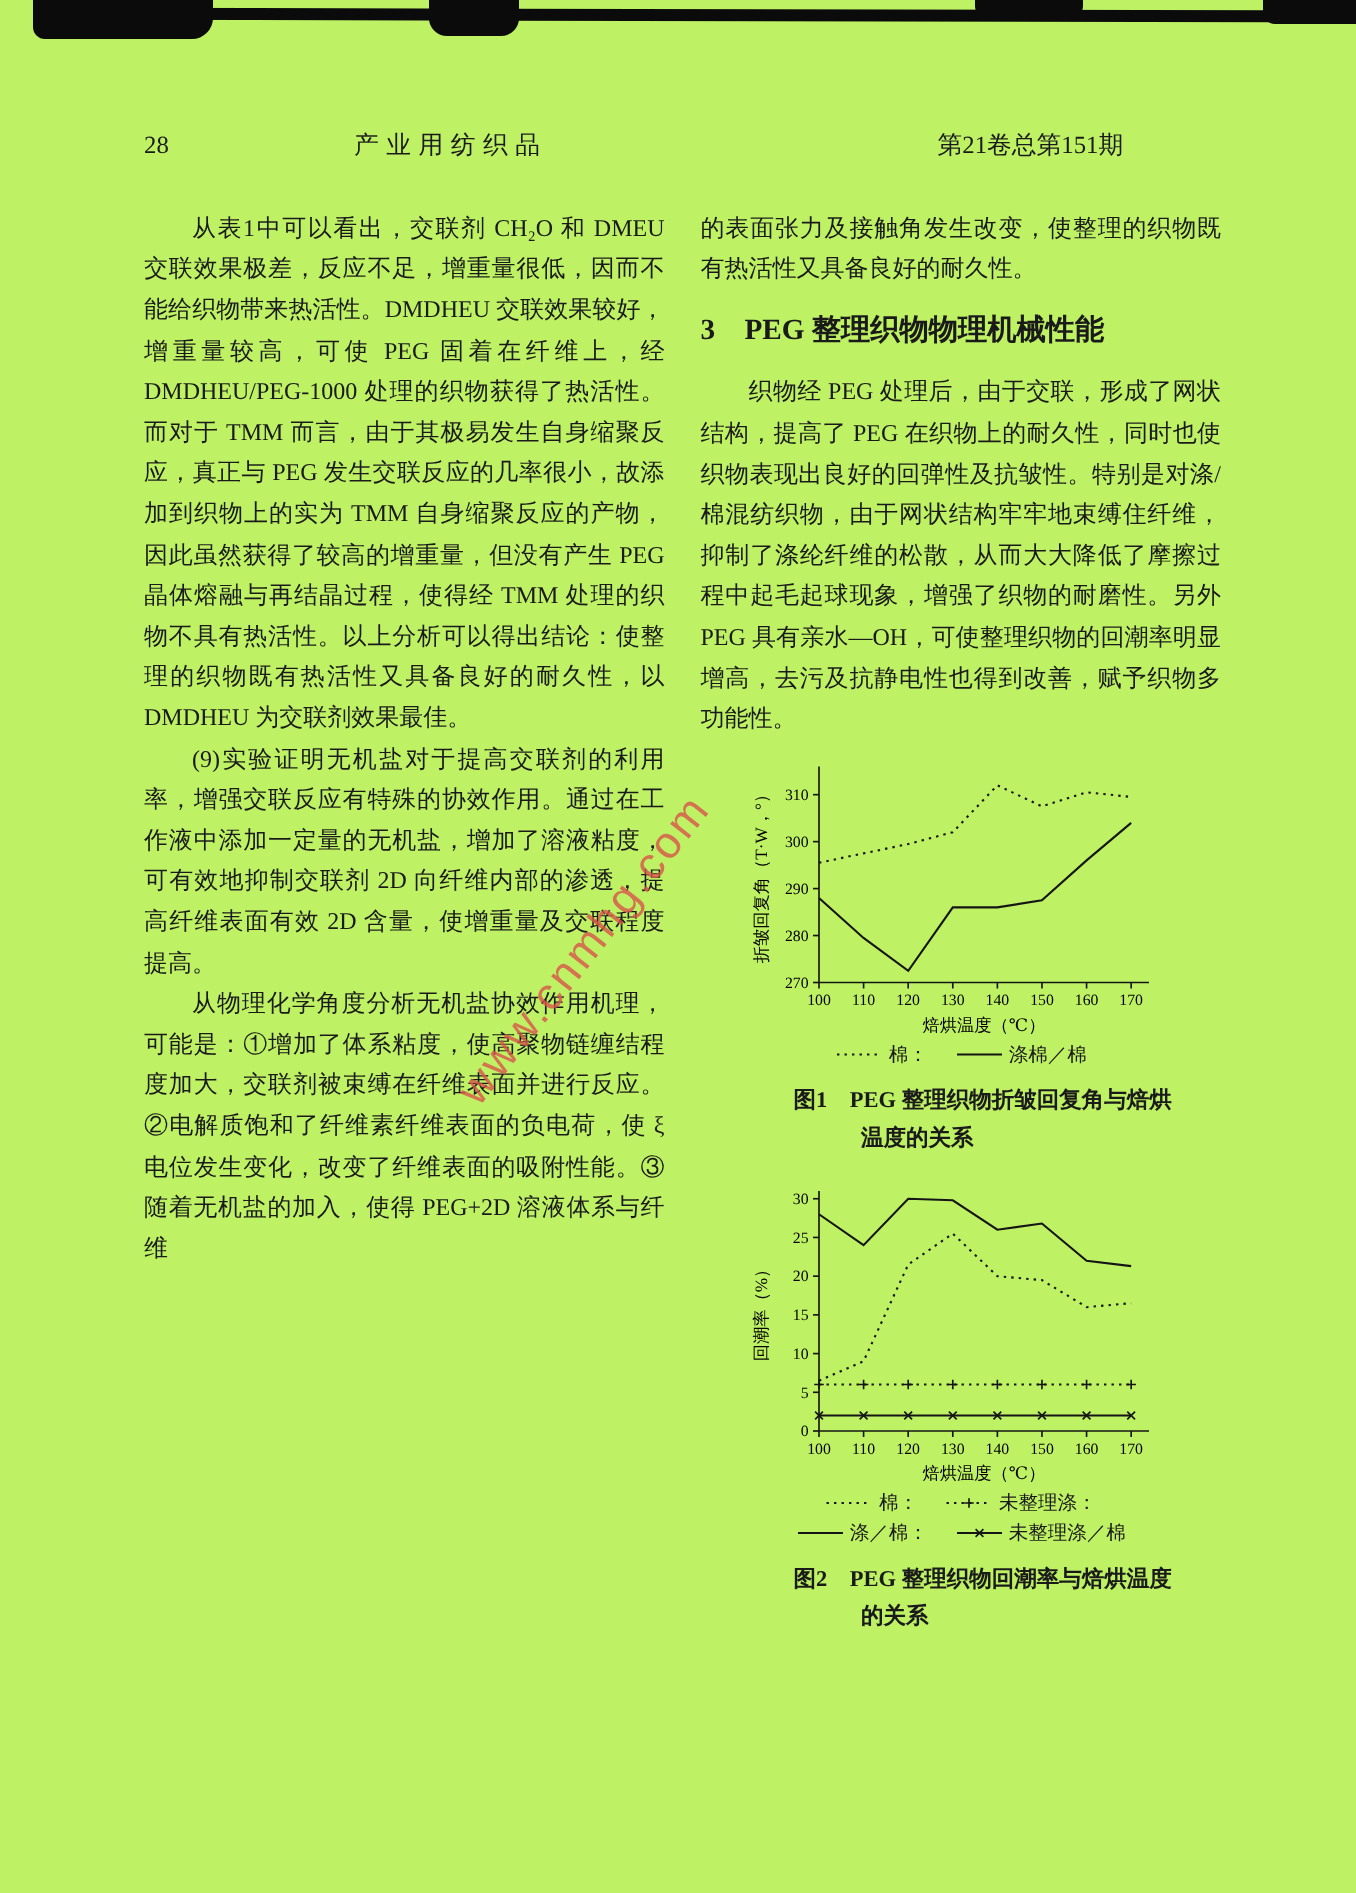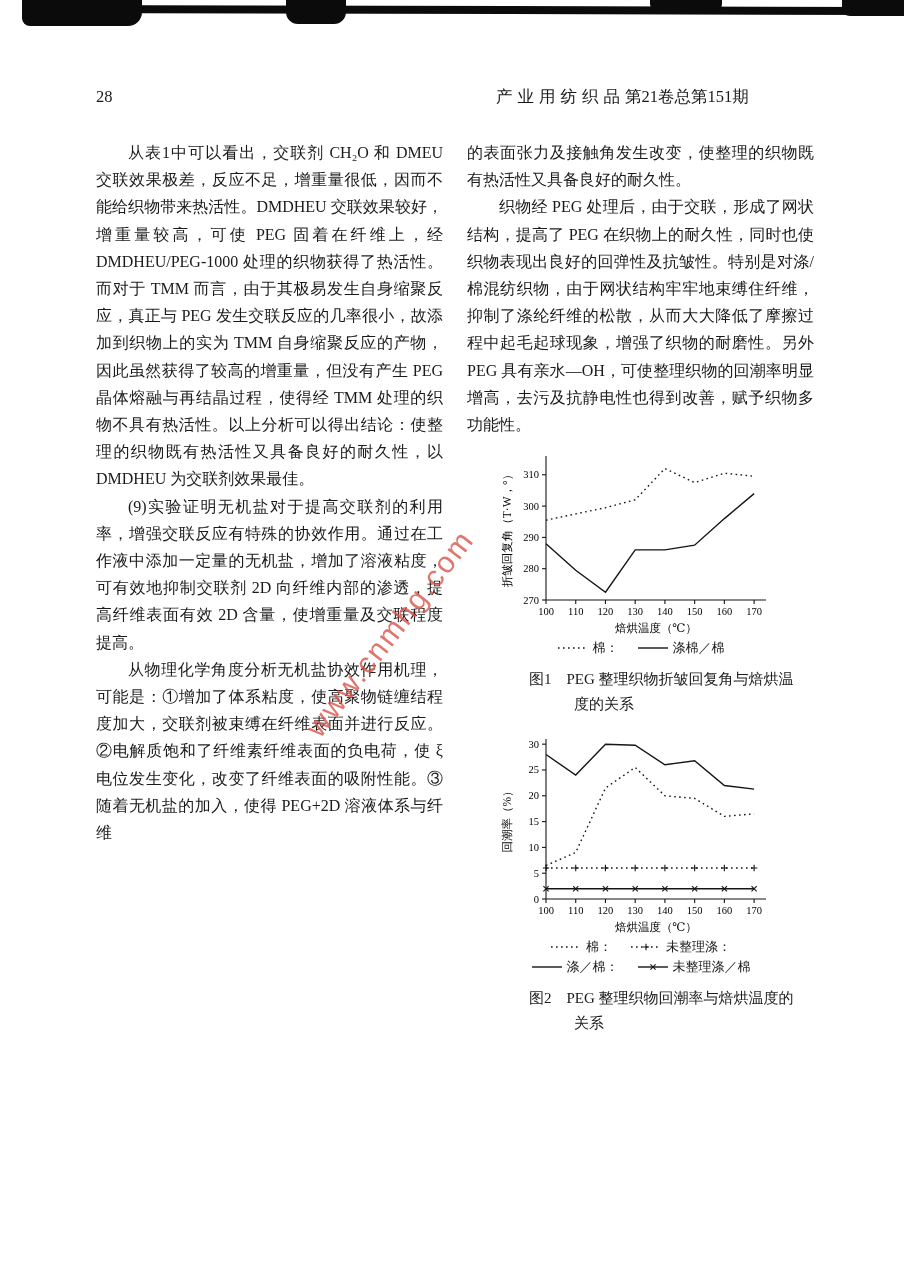--- a/index.html
+++ b/index.html
@@ -1,46 +1,46 @@
 <!DOCTYPE html>
 <html><head>
 <meta charset="utf-8">
 <style>
   *{margin:0;padding:0;box-sizing:border-box}
   html,body{width:904px;height:1262px}
   body{background:#dedbd4;font-family:"Liberation Serif","DejaVu Serif",serif}
-  .page{position:relative;width:904px;height:1262px;background:#ffffff;overflow:hidden;color:#1a1a1a}
+  .page{position:relative;width:904px;height:1262px;background:#bef264;overflow:hidden;color:#1a1a1a}
 
   
   .scan{position:absolute;background:#0b0b0b}
   .scan.bar{left:26px;top:6px;width:856px;height:8px;border-radius:4px;transform:rotate(.12deg)}
   .scan.blob-left{left:22px;top:0;width:120px;height:26px;border-radius:0 0 14px 8px}
   .scan.blob-mid{left:286px;top:0;width:60px;height:24px;border-radius:0 0 12px 12px}
   .scan.blob-small{left:650px;top:0;width:72px;height:12px;border-radius:0 0 8px 8px}
   .scan.blob-right{left:842px;top:0;width:62px;height:16px;border-radius:0 0 0 8px}
 
   .header{position:absolute;left:96px;top:86px;width:719px;display:flex;align-items:baseline;font-size:16.5px}
   .header .pageno{width:140px}
-  .header .jtitle{flex:1;text-align:right;letter-spacing:5px}
+  .header .jtitle{flex:1;text-align:left;letter-spacing:5px}
   .header .issue{width:190px;}
 
   .col{position:absolute;top:139px;width:347px;font-size:16px;line-height:27.2px;text-align:justify}
   .col p{text-indent:2em}
   .col p.noindent{text-indent:0}
   .col-left{left:96px}
   .col-right{left:467px}
 
   h2.sec{font-size:19.5px;font-weight:600;line-height:30px;margin:13px 0 12px;text-indent:0}
 
   .fig{margin-top:8px;display:flex;flex-direction:column;align-items:center}
   .chart{display:block}
   .legend{display:flex;flex-wrap:wrap;justify-content:center;column-gap:18px;row-gap:1px;
           font-size:13px;line-height:19px;max-width:260px;margin-top:2px}
   .legend-item{display:inline-flex;align-items:center;gap:4px;white-space:nowrap}
-  .caption{align-self:flex-start;margin:10px 0 4px 62px;width:266px;font-weight:400;font-size:15px;
+  .caption{align-self:flex-start;margin:10px 0 4px 62px;width:266px;font-weight:700;font-size:15px;
            line-height:25px;padding-left:3em;text-indent:-3em;text-align:left}
 
   .wm{position:absolute;left:312px;top:716px;transform:rotate(-52deg);transform-origin:0 50%;
       font-size:30px;letter-spacing:2px;font-family:"Liberation Sans","DejaVu Sans",sans-serif;
       opacity:.8;z-index:5;pointer-events:none}
 </style>
 </head>
 <body>
 
 <div class="page">
@@ -60,20 +60,21 @@
   <div class="wm" style="color: rgb(217, 84, 74);">www.cnmhg.com</div>
 
   <section class="col col-left">
     <p>从表1中可以看出，交联剂 CH₂O 和 DMEU 交联效果极差，反应不足，增重量很低，因而不能给织物带来热活性。DMDHEU 交联效果较好，增重量较高，可使 PEG 固着在纤维上，经 DMDHEU/PEG-1000 处理的织物获得了热活性。而对于 TMM 而言，由于其极易发生自身缩聚反应，真正与 PEG 发生交联反应的几率很小，故添加到织物上的实为 TMM 自身缩聚反应的产物，因此虽然获得了较高的增重量，但没有产生 PEG 晶体熔融与再结晶过程，使得经 TMM 处理的织物不具有热活性。以上分析可以得出结论：使整理的织物既有热活性又具备良好的耐久性，以 DMDHEU 为交联剂效果最佳。</p>
     <p>(9)实验证明无机盐对于提高交联剂的利用率，增强交联反应有特殊的协效作用。通过在工作液中添加一定量的无机盐，增加了溶液粘度，可有效地抑制交联剂 2D 向纤维内部的渗透，提高纤维表面有效 2D 含量，使增重量及交联程度提高。</p>
     <p>从物理化学角度分析无机盐协效作用机理，可能是：①增加了体系粘度，使高聚物链缠结程度加大，交联剂被束缚在纤维表面并进行反应。②电解质饱和了纤维素纤维表面的负电荷，使 ξ 电位发生变化，改变了纤维表面的吸附性能。③随着无机盐的加入，使得 PEG+2D 溶液体系与纤维</p>
   </section>
 
   <section class="col col-right">
     <p class="noindent">的表面张力及接触角发生改变，使整理的织物既有热活性又具备良好的耐久性。</p>
+    <h2 class="sec">3　PEG 整理织物物理机械性能</h2>
     <p>织物经 PEG 处理后，由于交联，形成了网状结构，提高了 PEG 在织物上的耐久性，同时也使织物表现出良好的回弹性及抗皱性。特别是对涤/棉混纺织物，由于网状结构牢牢地束缚住纤维，抑制了涤纶纤维的松散，从而大大降低了摩擦过程中起毛起球现象，增强了织物的耐磨性。另外 PEG 具有亲水—OH，可使整理织物的回潮率明显增高，去污及抗静电性也得到改善，赋予织物多功能性。</p>
 
     <figure class="fig">
       <svg class="chart" width="282" height="190" viewBox="0 0 282 190">
           <line x1="46" y1="10" x2="46" y2="154" stroke="#151515" stroke-width="1.1"></line>
           <line x1="46" y1="154" x2="266" y2="154" stroke="#151515" stroke-width="1.1"></line>
           <line x1="42" y1="154" x2="46" y2="154" stroke="#151515" stroke-width="1.1"></line>
           <text x="39" y="157.5" text-anchor="end" font-size="10.5">270</text>
           <line x1="42" y1="122.69565217391305" x2="46" y2="122.69565217391305" stroke="#151515" stroke-width="1.1"></line>
           <text x="39" y="126.19565217391305" text-anchor="end" font-size="10.5">280</text>

